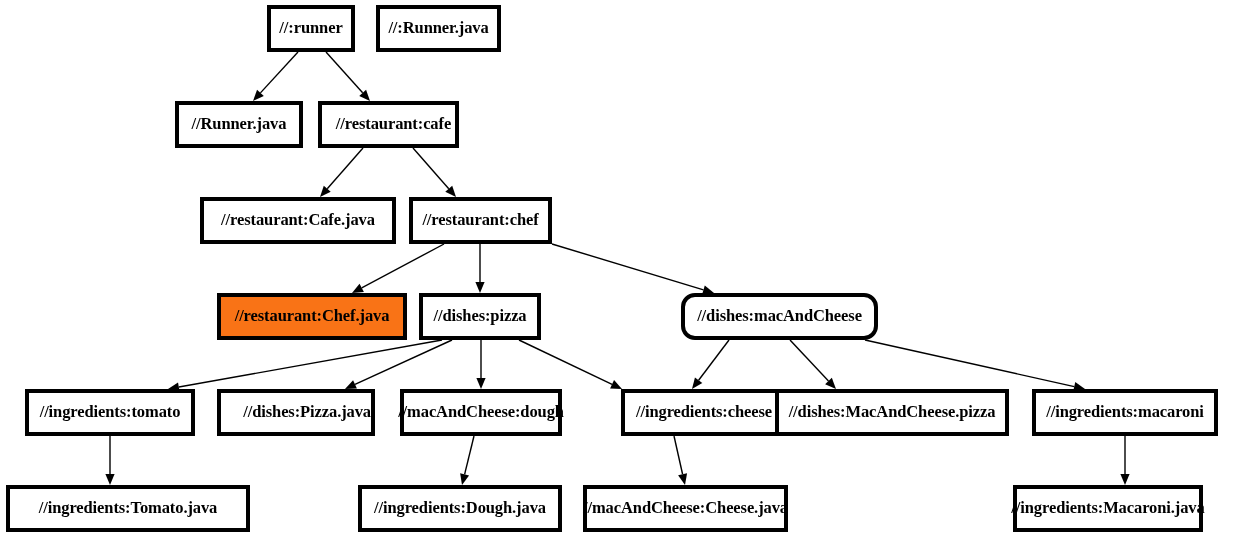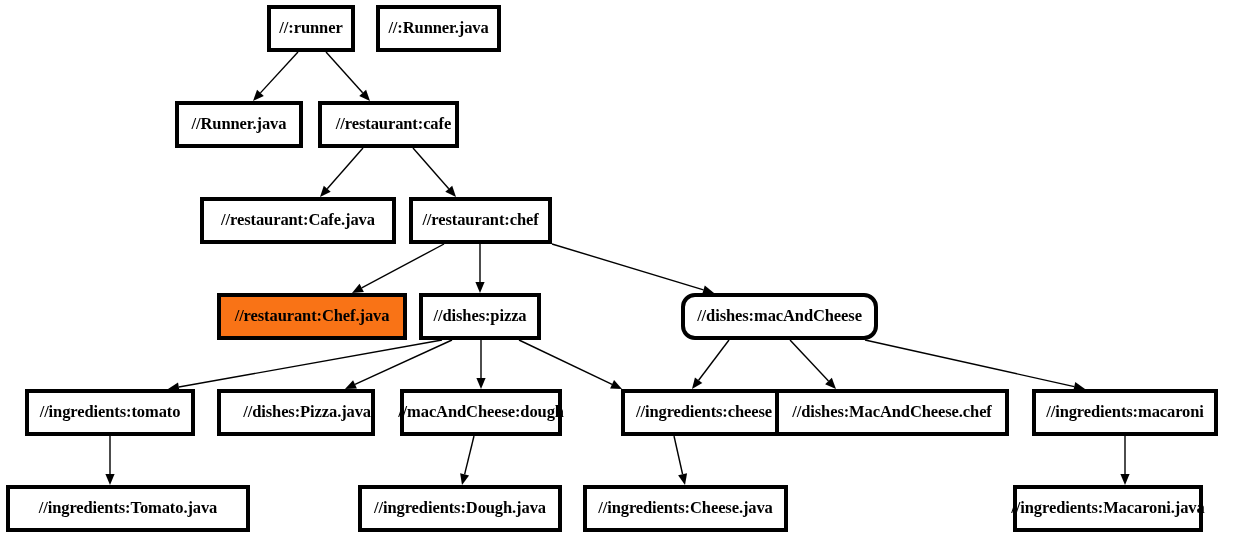--- a/index.html
+++ b/index.html
@@ -157,31 +157,31 @@
       <div class="node" style="left: 217px; top: 389px; width: 158px; height: 47px; border-color: rgb(0, 0, 0); background: rgb(255, 255, 255); justify-content: flex-end;">
         <span class="node-label">//dishes:Pizza.java</span>
       </div>
       <div class="node" style="left: 400px; top: 389px; width: 162px; height: 47px; border-color: rgb(0, 0, 0); background: rgb(255, 255, 255);">
         <span class="node-label">//macAndCheese:dough</span>
       </div>
       <div class="node" style="left: 585px; top: 389px; width: 166px; height: 47px; border-color: rgb(0, 0, 0); background: rgb(255, 255, 255); margin-left: 36px;">
         <span class="node-label">//ingredients:cheese</span>
       </div>
       <div class="node" style="left: 775px; top: 389px; width: 234px; height: 47px; border-color: rgb(0, 0, 0); background: rgb(255, 255, 255);">
-        <span class="node-label">//dishes:MacAndCheese.chef</span>
+        <span class="node-label">//dishes:MacAndCheese.pizza</span>
       </div>
       <div class="node" style="left: 1032px; top: 389px; width: 186px; height: 47px; border-color: rgb(0, 0, 0); background: rgb(255, 255, 255);">
         <span class="node-label">//ingredients:macaroni</span>
       </div>
       <div class="node" style="left: 6px; top: 485px; width: 244px; height: 47px; border-color: rgb(0, 0, 0); background: rgb(255, 255, 255);">
         <span class="node-label">//ingredients:Tomato.java</span>
       </div>
       <div class="node" style="left: 358px; top: 485px; width: 204px; height: 47px; border-color: rgb(0, 0, 0); background: rgb(255, 255, 255);">
         <span class="node-label">//ingredients:Dough.java</span>
       </div>
       <div class="node" style="left: 583px; top: 485px; width: 205px; height: 47px; border-color: rgb(0, 0, 0); background: rgb(255, 255, 255);">
-        <span class="node-label">//ingredients:Cheese.java</span>
+        <span class="node-label">//macAndCheese:Cheese.java</span>
       </div>
       <div class="node" style="left: 1013px; top: 485px; width: 190px; height: 47px; border-color: rgb(0, 0, 0); background: rgb(255, 255, 255); justify-content: center;">
         <span class="node-label">//ingredients:Macaroni.java</span>
       </div>
     </div>
 </div>
 
 </body></html>

